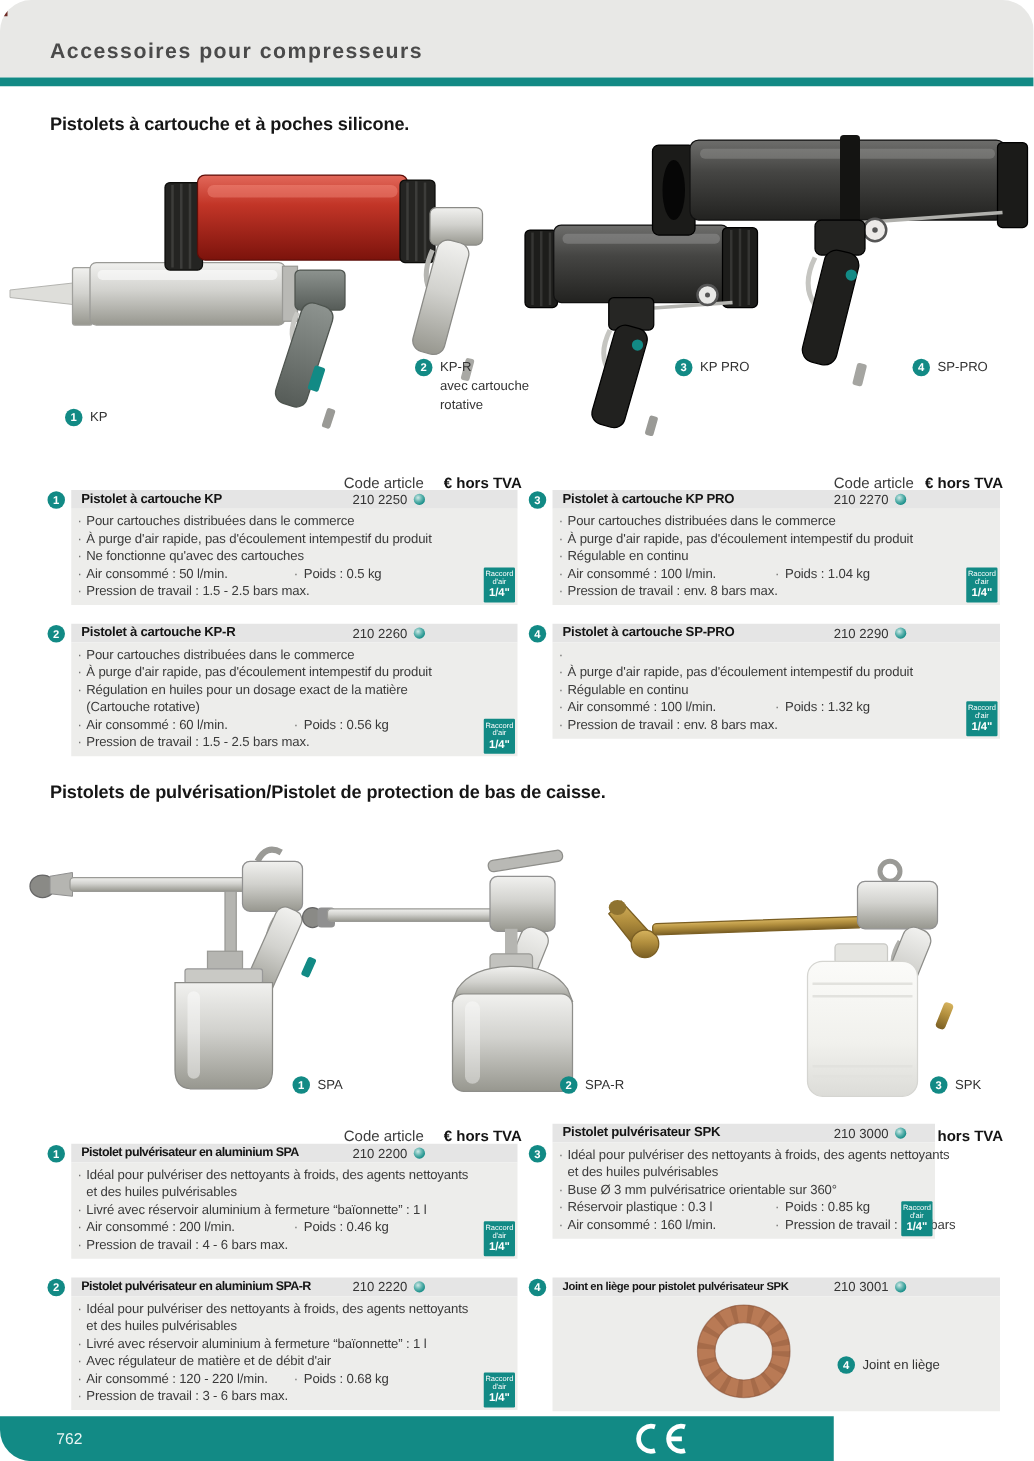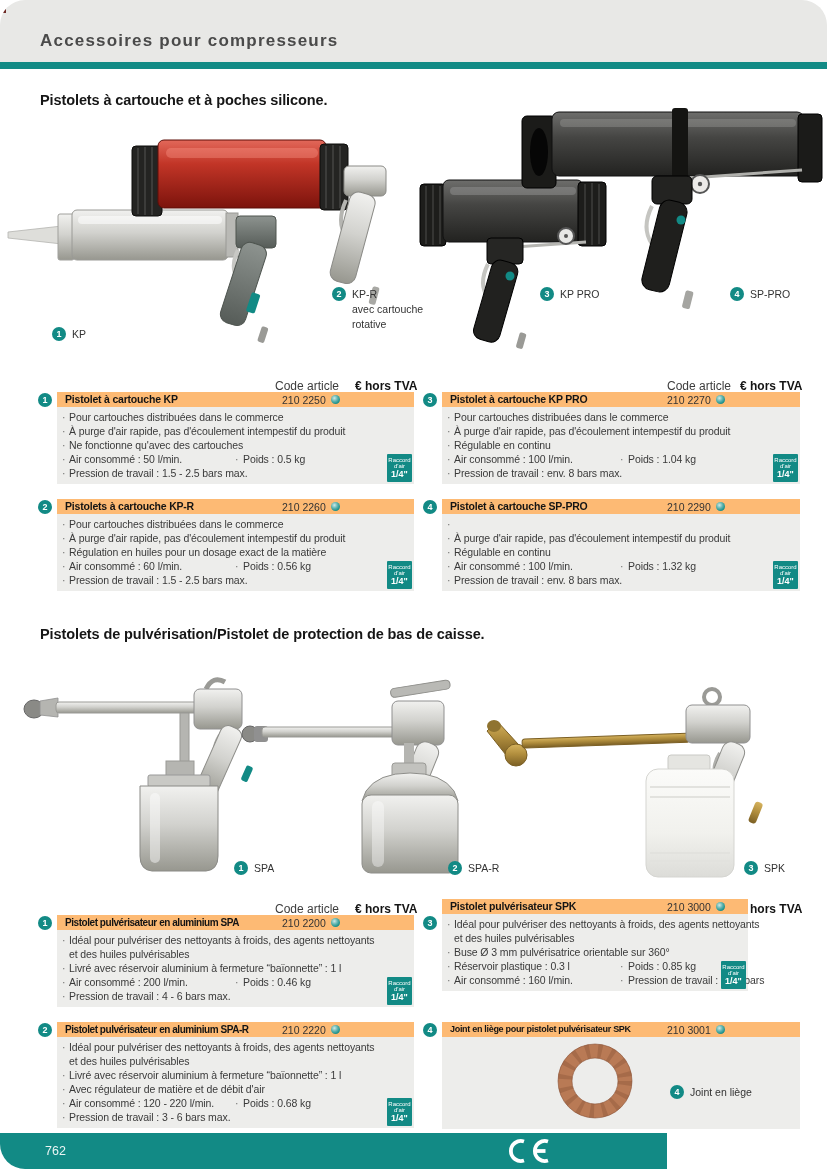--- a/index.html
+++ b/index.html
@@ -10,21 +10,21 @@
   #topband{left:0;top:0;width:827px;height:62px;background:#e8e8e6;}
   #cornermark{left:0;top:0;width:6px;height:13px;background:#6e2a25;}
   #htitle{left:40px;top:31px;font-size:17px;font-weight:bold;letter-spacing:1.2px;color:#4a4a4a;}
   #tealrule{left:0;top:62px;width:827px;height:7px;background:#128a85;}
   .sectitle{font-size:14.5px;font-weight:bold;color:#161616;letter-spacing:-0.1px;}
   
   .colhead{font-size:12px;color:#3c3c3c;white-space:nowrap;}
   .colhead.price{font-weight:bold;color:#141414;}
   
   .prod{position:absolute;}
-  .phead{height:15px;background:#fdba74;position:relative;}
+  .phead{height:15px;background:#e5e5e5;position:relative;}
   .pname{position:absolute;left:8px;top:0;font-size:10.5px;line-height:15px;font-weight:bold;
          letter-spacing:-0.2px;color:#141414;white-space:nowrap;}
   .pname.tight{font-size:10px;letter-spacing:-0.45px;}
   .pname.tighter{font-size:9px;letter-spacing:-0.3px;}
   .pcode{position:absolute;left:225px;top:0;height:15px;display:flex;align-items:center;gap:5px;
          font-size:10.5px;color:#333;}
   .dot-ico{width:9px;height:9px;border-radius:50%;
            background:radial-gradient(circle at 38% 35%, #cfe9e7 0%, #5db3ae 40%, #128a85 75%);}
   .pbody{background:#ededeb;position:relative;padding:3px 0 4px 0;}
   .row{position:relative;height:14px;font-size:10.5px;line-height:14px;color:#3a3a3a;
@@ -218,38 +218,41 @@
         <div class="b1 first">Raccord</div>
           <div class="b1">d'air</div>
           <div class="b3">1/4"</div>
       </div>
     </div>
   </div>
 
   <div class="numc" style="left:38px;top:500px">2</div>
   <div class="prod" style="left:57px;top:499px;width:357px">
     <div class="phead">
-      <span class="pname">Pistolets à cartouche KP-R</span>
+      <span class="pname">Pistolet à cartouche KP-R</span>
       <span class="pcode">
           <span>210 2260</span>
           <span class="dot-ico"></span>
         </span>
     </div>
     <div class="pbody">
       <div class="row">
           <span class="bu">·</span>
           <span class="tx">Pour cartouches distribuées dans le commerce</span>
         </div>
       <div class="row">
           <span class="bu">·</span>
           <span class="tx">À purge d'air rapide, pas d'écoulement intempestif du produit</span>
         </div>
       <div class="row">
           <span class="bu">·</span>
           <span class="tx">Régulation en huiles pour un dosage exact de la matière</span>
+        </div>
+      <div class="row">
+          <span class="tx">(Cartouche rotative)</span>
         </div>
       <div class="row">
           <span class="bu">·</span>
           <span class="tx">Air consommé : 60 l/min.</span>
           <span class="bu2">·</span>
           <span class="tx2">Poids : 0.56 kg</span>
         </div>
       <div class="row">
           <span class="bu">·</span>
           <span class="tx">Pression de travail : 1.5 - 2.5 bars max.</span>

